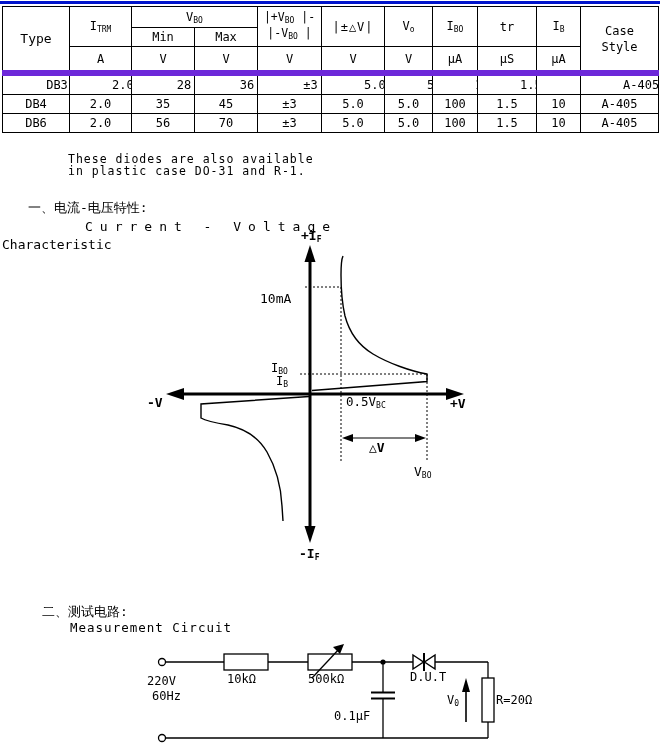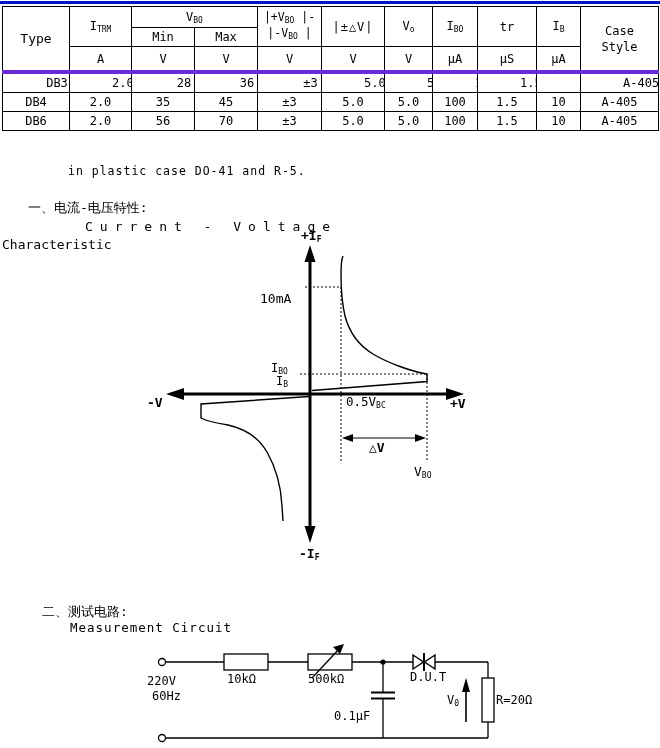--- a/index.html
+++ b/index.html
@@ -9,21 +9,21 @@
 
   
   table.spec{position:absolute;left:2px;top:6px;width:656px;border-collapse:collapse;
              table-layout:fixed;font-size:12px;}
   table.spec td{border:1px solid #000;text-align:center;vertical-align:middle;padding:0;
                 white-space:nowrap;overflow:hidden;}
   tr.h1 td{height:20px;}
   tr.h2 td{height:18px;}
   tr.h3 td{height:23px;}
   tr.d td{height:18px;}
-  tr.d0 td{border-top:4px solid #6d28d9;padding-left:42px;}
+  tr.d0 td{border-top:6px solid #6d28d9;padding-left:42px;}
   td.typecell{font-size:13px;margin-top:10px;}
   td.diffcell{font-size:11.5px;line-height:13px;}
   td.dvcell{letter-spacing:1px;}
   .sb{font-size:8px;vertical-align:-2px;}
   .case2{line-height:16px;}
 
   
   .abs{position:absolute;white-space:nowrap;}
   .note1{left:4px;top:132px;font-size:12px;}
   .note2{left:68px;top:152px;font-size:11.5px;letter-spacing:1px;}
@@ -152,21 +152,22 @@
       <td>5.0</td>
       <td>5.0</td>
       <td>100</td>
       <td>1.5</td>
       <td>10</td>
       <td>A-405</td>
     </tr>
   </tbody>
     </table>
 
-  <div class="abs note3">in plastic case DO-41 and R-5.</div>
+  <div class="abs note2">These diodes are also available</div>
+  <div class="abs note3">in plastic case DO-31 and R-1.</div>
 
   <div class="abs s1cn">一、电流-电压特性:</div>
   <div class="abs s1en">Current - Voltage</div>
   <div class="abs s1en2">Characteristic</div>
 
   <svg class="svg-graph" width="350" height="345" viewBox="0 0 350 345">
 
     <line x1="170" y1="32" x2="170" y2="304" stroke="#000" stroke-width="3"></line>
     <polygon points="170,20 164.5,37 175.5,37" fill="#000"></polygon>
     <polygon points="170,318 164.5,301 175.5,301" fill="#000"></polygon>

